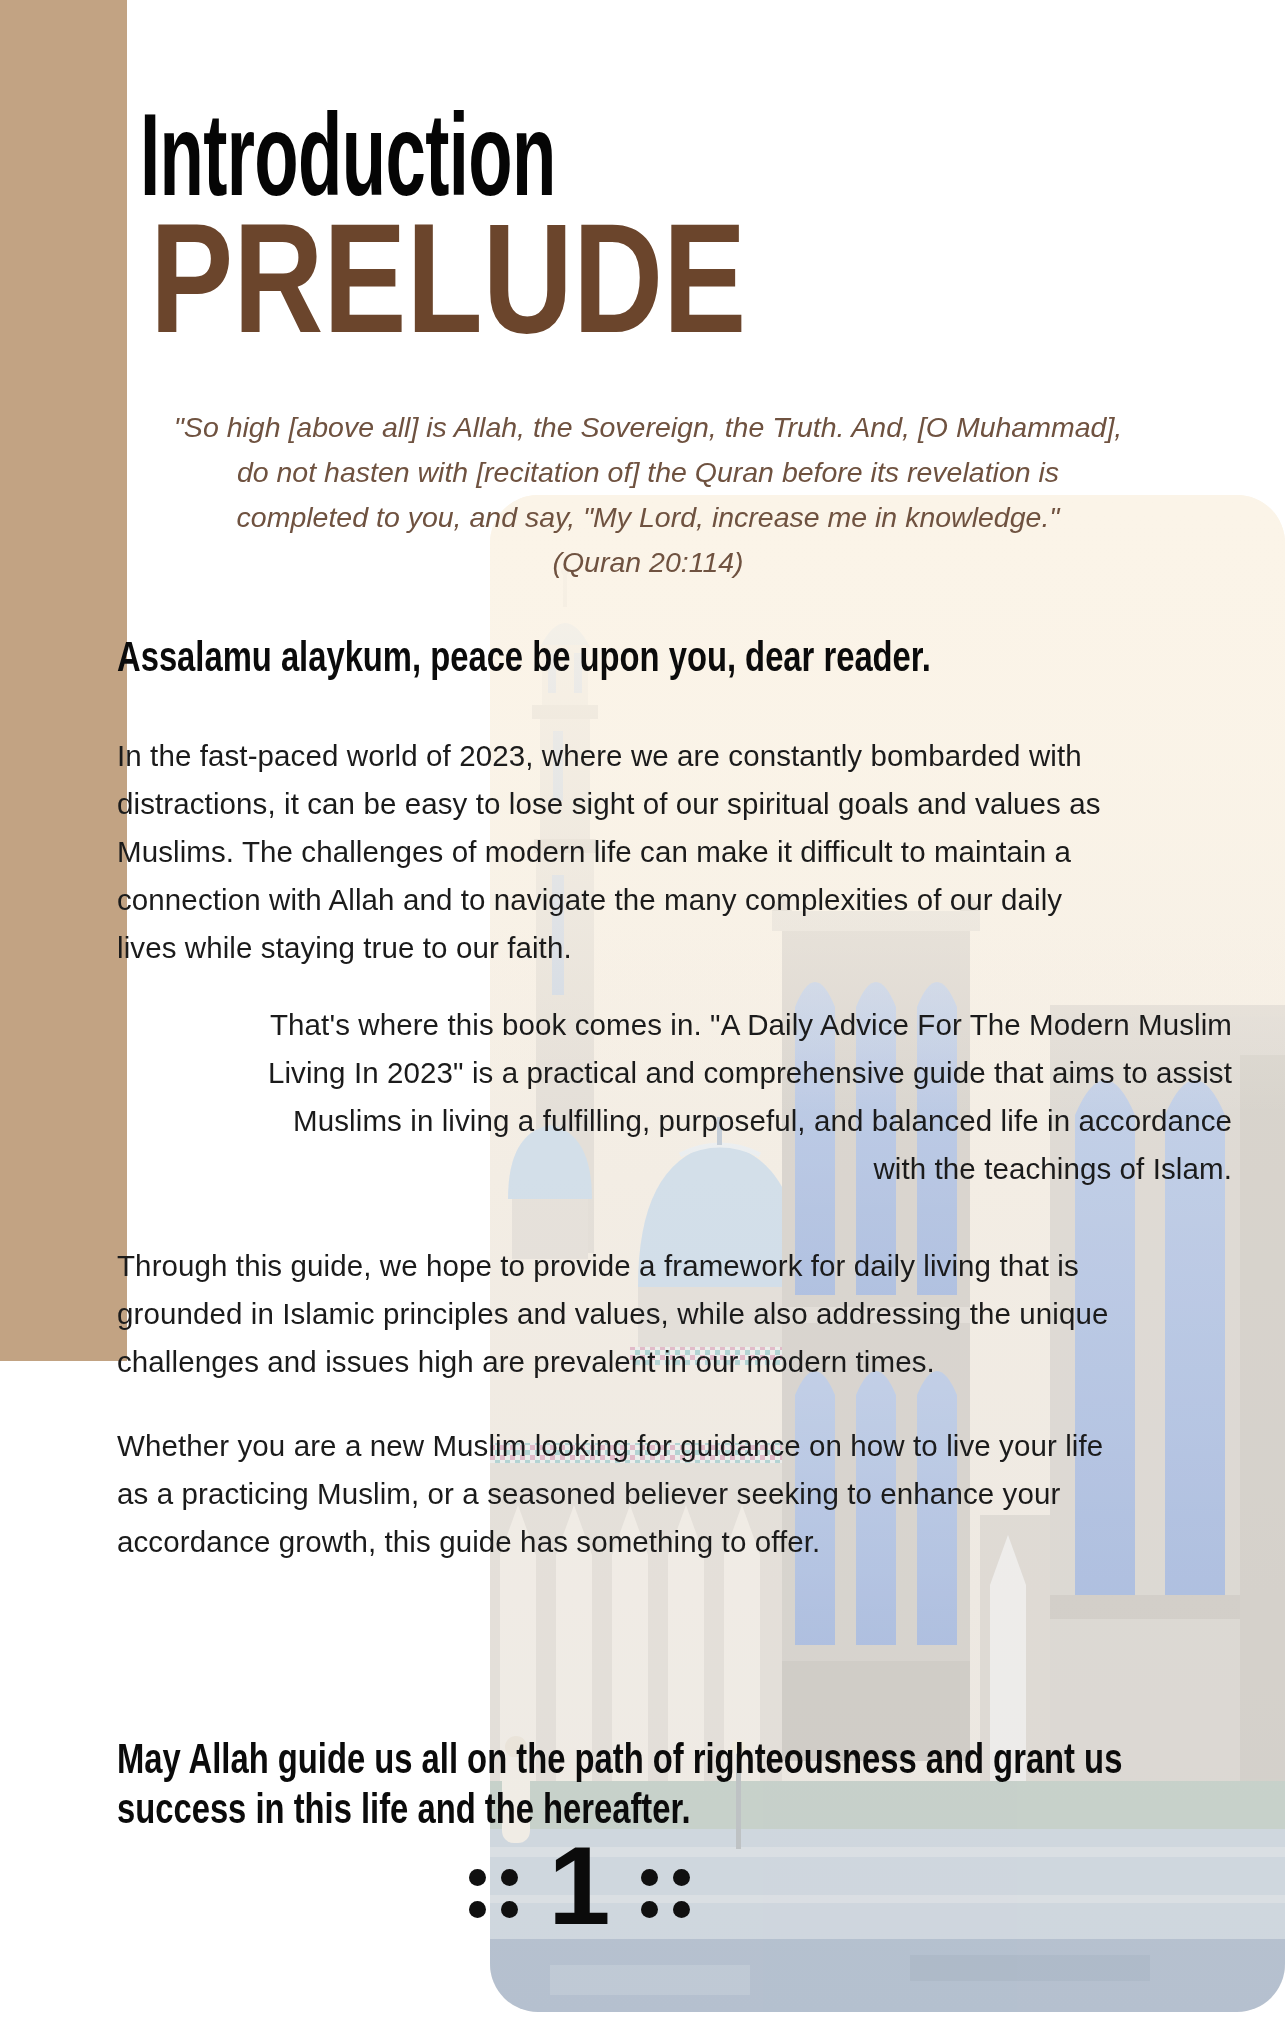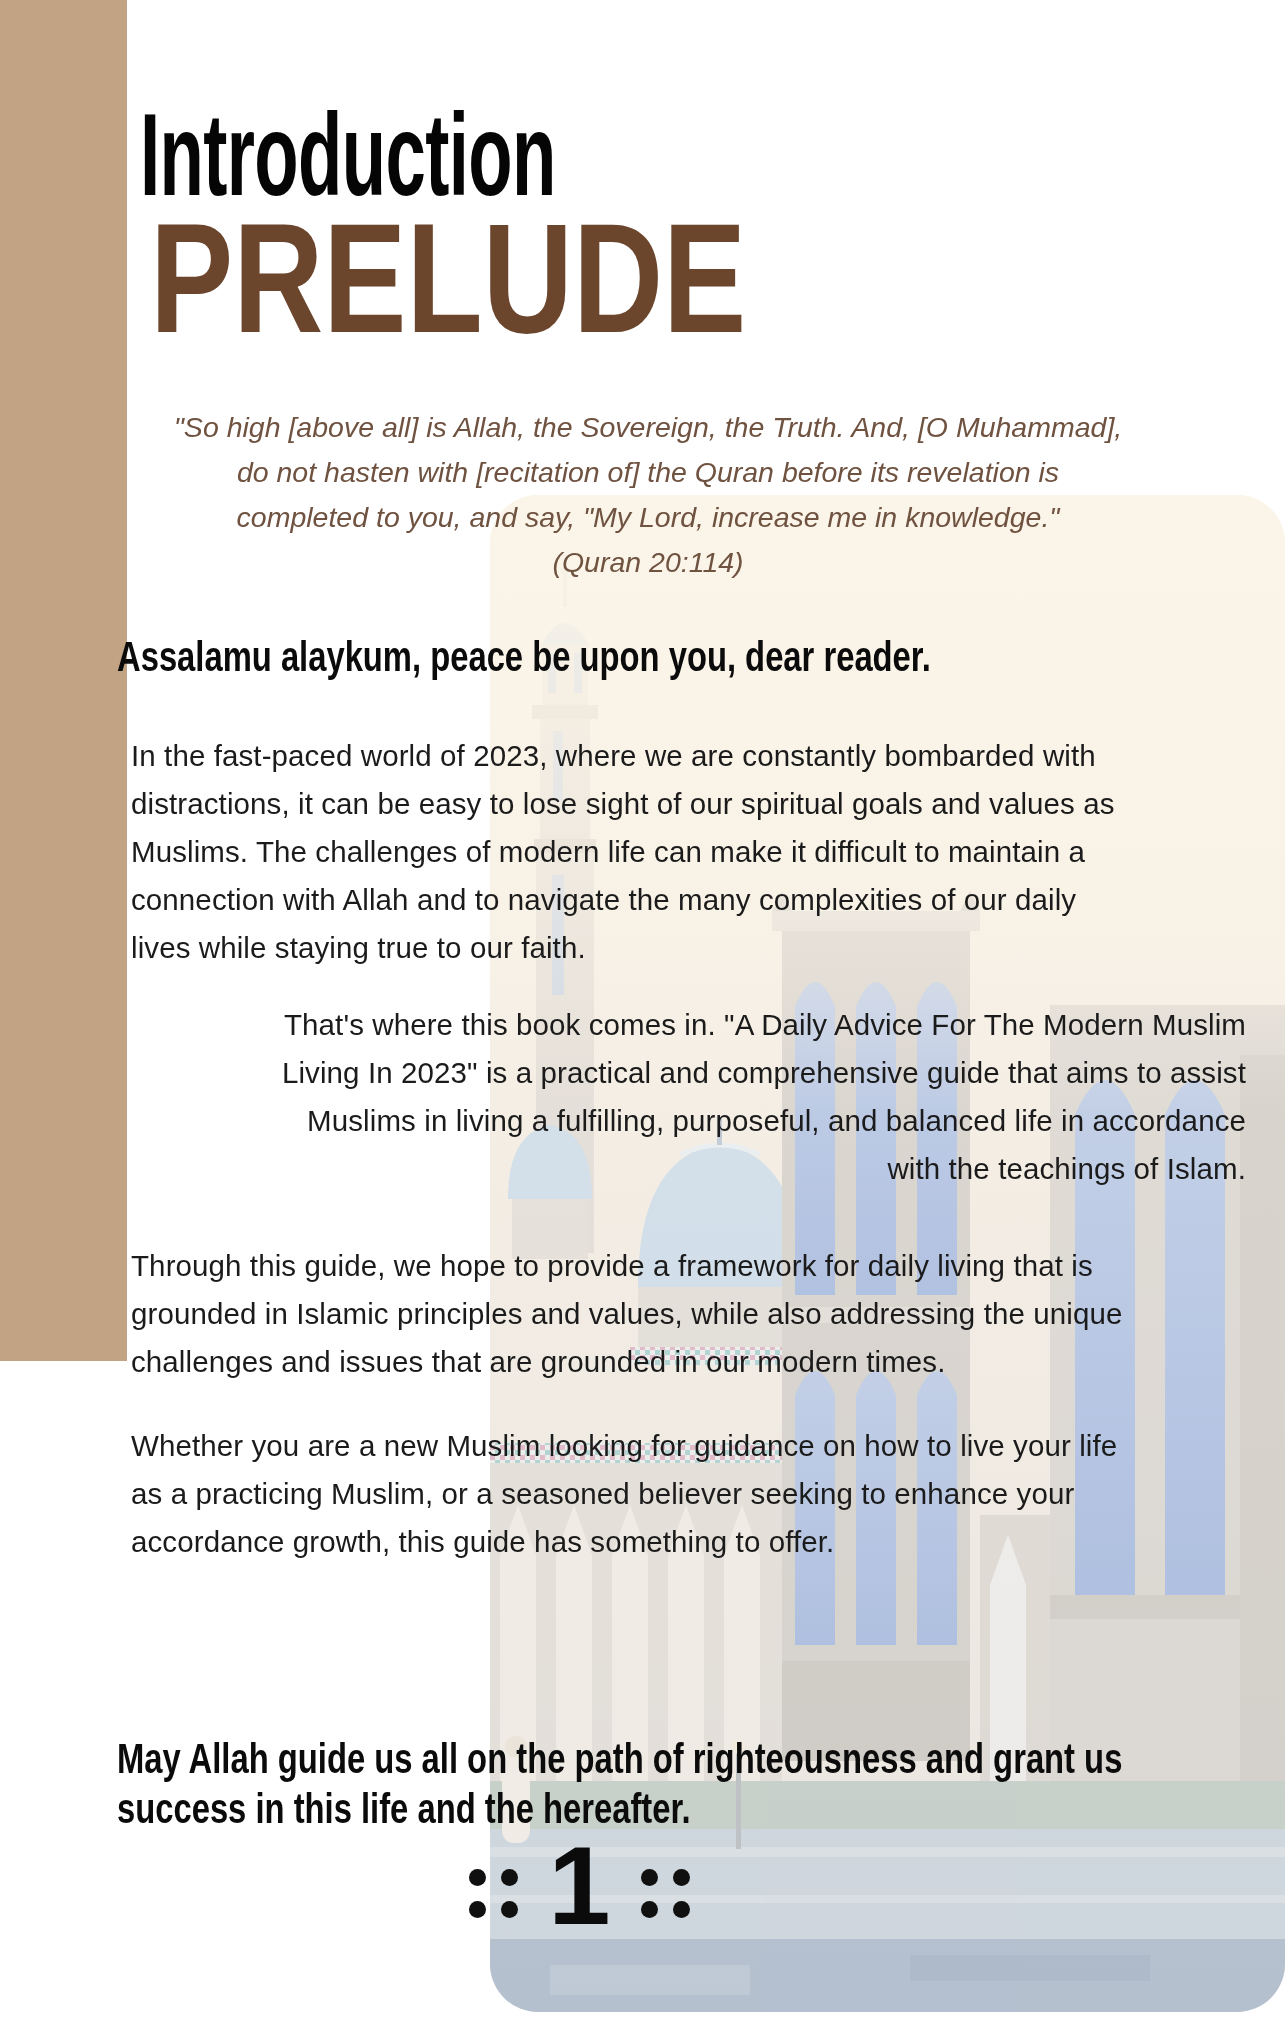--- a/index.html
+++ b/index.html
@@ -34,21 +34,21 @@
     color:var(--quote,#6f5240);text-align:center;white-space:pre-line;
   }
   .greeting{
     position:absolute;left:117px;top:636px;width:1300px;
     font-size:42px;line-height:1;font-weight:800;color:#0b0b0b;
     transform:scaleX(.78);transform-origin:0 0;white-space:nowrap;
   }
   .para{
     position:absolute;left:117px;width:1115px;
     font-size:29.5px;line-height:48px;color:var(--body,#1b1b1b);
-    white-space:pre-line;letter-spacing:.1px;margin-left:14px;
+    white-space:pre-line;letter-spacing:.1px;
   }
   .p1{top:732px;} .p2{top:1001px;text-align:right;} .p3{top:1242px;}
   .p4{top:1422px;} .p5{top:1604px;}
   .closing{
     position:absolute;left:117px;top:1734px;width:1400px;
     font-size:42px;line-height:50px;font-weight:800;color:#0b0b0b;
     transform:scaleX(.78);transform-origin:0 0;white-space:pre-line;
   }
   .footer{
     position:absolute;left:117px;top:1830px;width:925px;
@@ -177,21 +177,21 @@
 distractions, it can be easy to lose sight of our spiritual goals and values as
 Muslims. The challenges of modern life can make it difficult to maintain a
 connection with Allah and to navigate the many complexities of our daily
 lives while staying true to our faith.</div>
   <div class="para p2">That's where this book comes in. "A Daily Advice For The Modern Muslim
 Living In 2023" is a practical and comprehensive guide that aims to assist
 Muslims in living a fulfilling, purposeful, and balanced life in accordance
 with the teachings of Islam.</div>
   <div class="para p3">Through this guide, we hope to provide a framework for daily living that is
 grounded in Islamic principles and values, while also addressing the unique
-challenges and issues that are grounded in our modern times.</div>
+challenges and issues high are prevalent in our modern times.</div>
   <div class="para p4">Whether you are a new Muslim looking for guidance on how to live your life
 as a practicing Muslim, or a seasoned believer seeking to enhance your
 accordance growth, this guide has something to offer.</div>
   <div class="closing">May Allah guide us all on the path of righteousness and grant us
 success in this life and the hereafter.</div>
 
   <div class="footer">
     <span class="dots">
       <span class="dot"></span>
         <span class="dot"></span>

